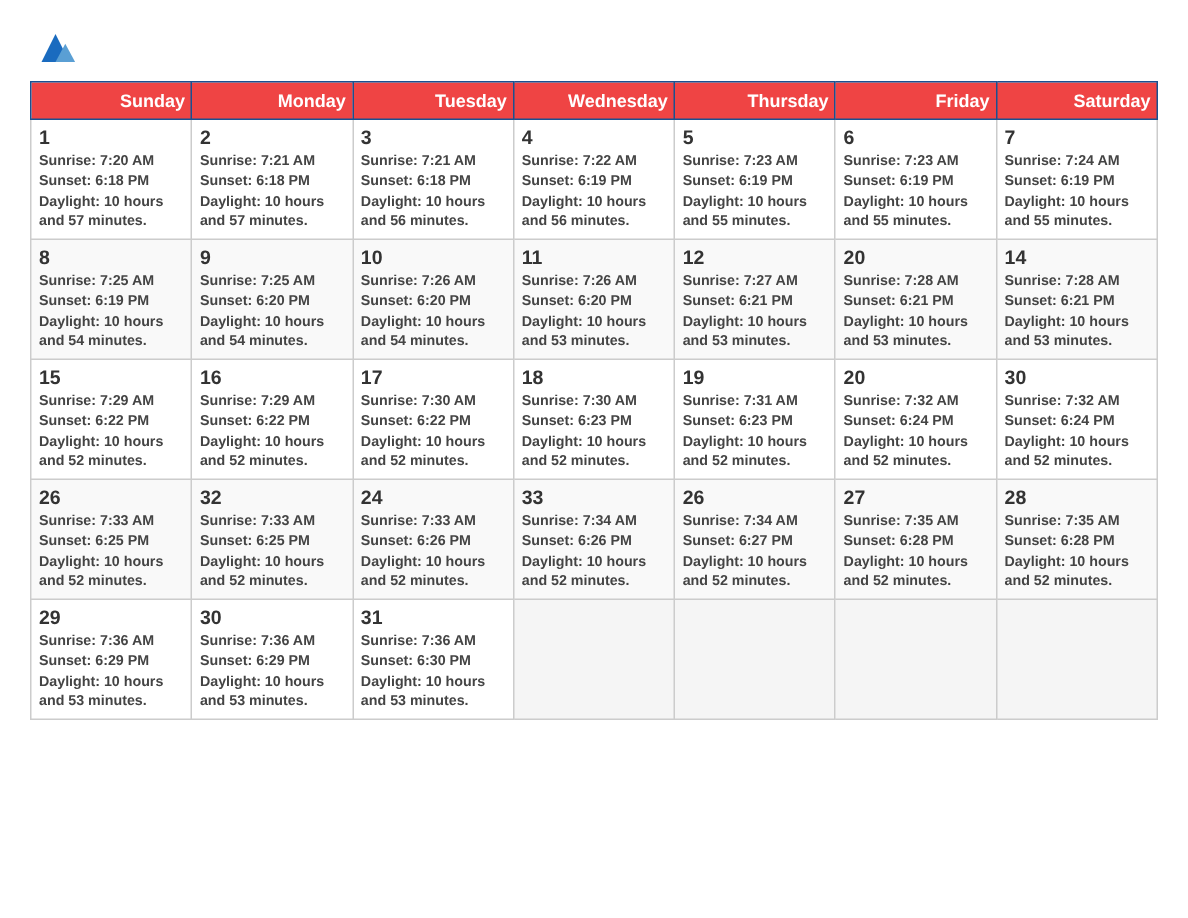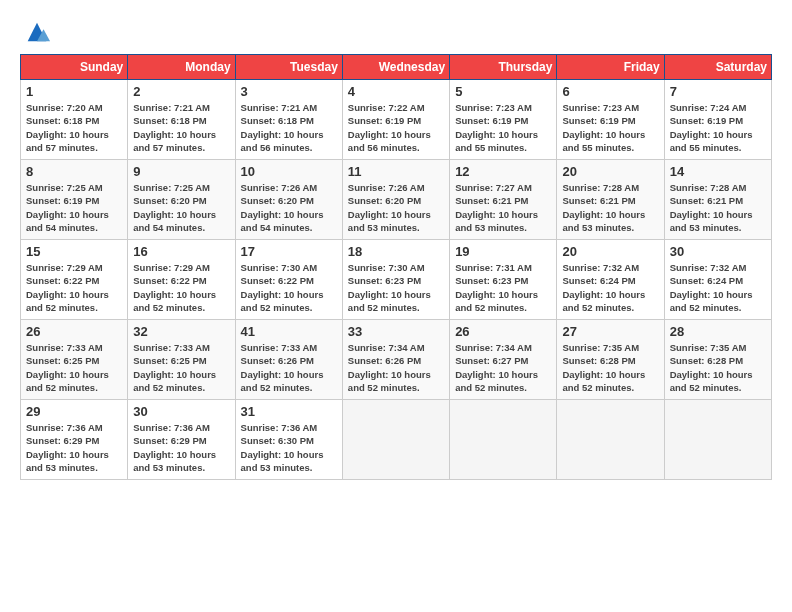--- a/index.html
+++ b/index.html
@@ -320,21 +320,21 @@
       </td>
           <td>
         <span class="day-num">32</span>
         <div class="day-detail">
           Sunrise: 7:33 AM<br>
           Sunset: 6:25 PM<br>
           Daylight: 10 hours and 52 minutes.
         </div>
       </td>
           <td>
-        <span class="day-num">41</span>
+        <span class="day-num">24</span>
         <div class="day-detail">
           Sunrise: 7:33 AM<br>
           Sunset: 6:26 PM<br>
           Daylight: 10 hours and 52 minutes.
         </div>
       </td>
           <td>
         <span class="day-num">33</span>
         <div class="day-detail">
           Sunrise: 7:34 AM<br>

